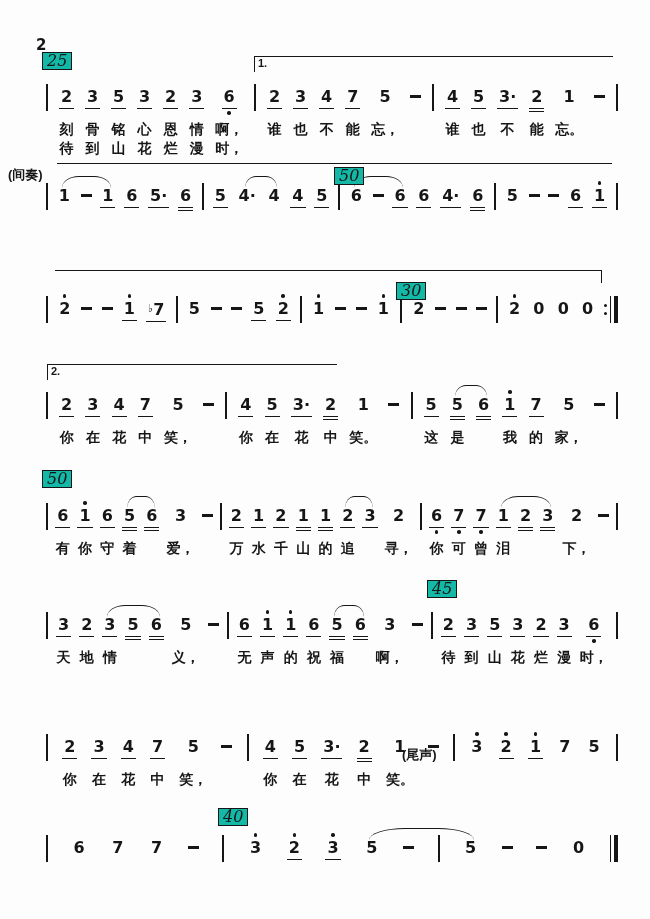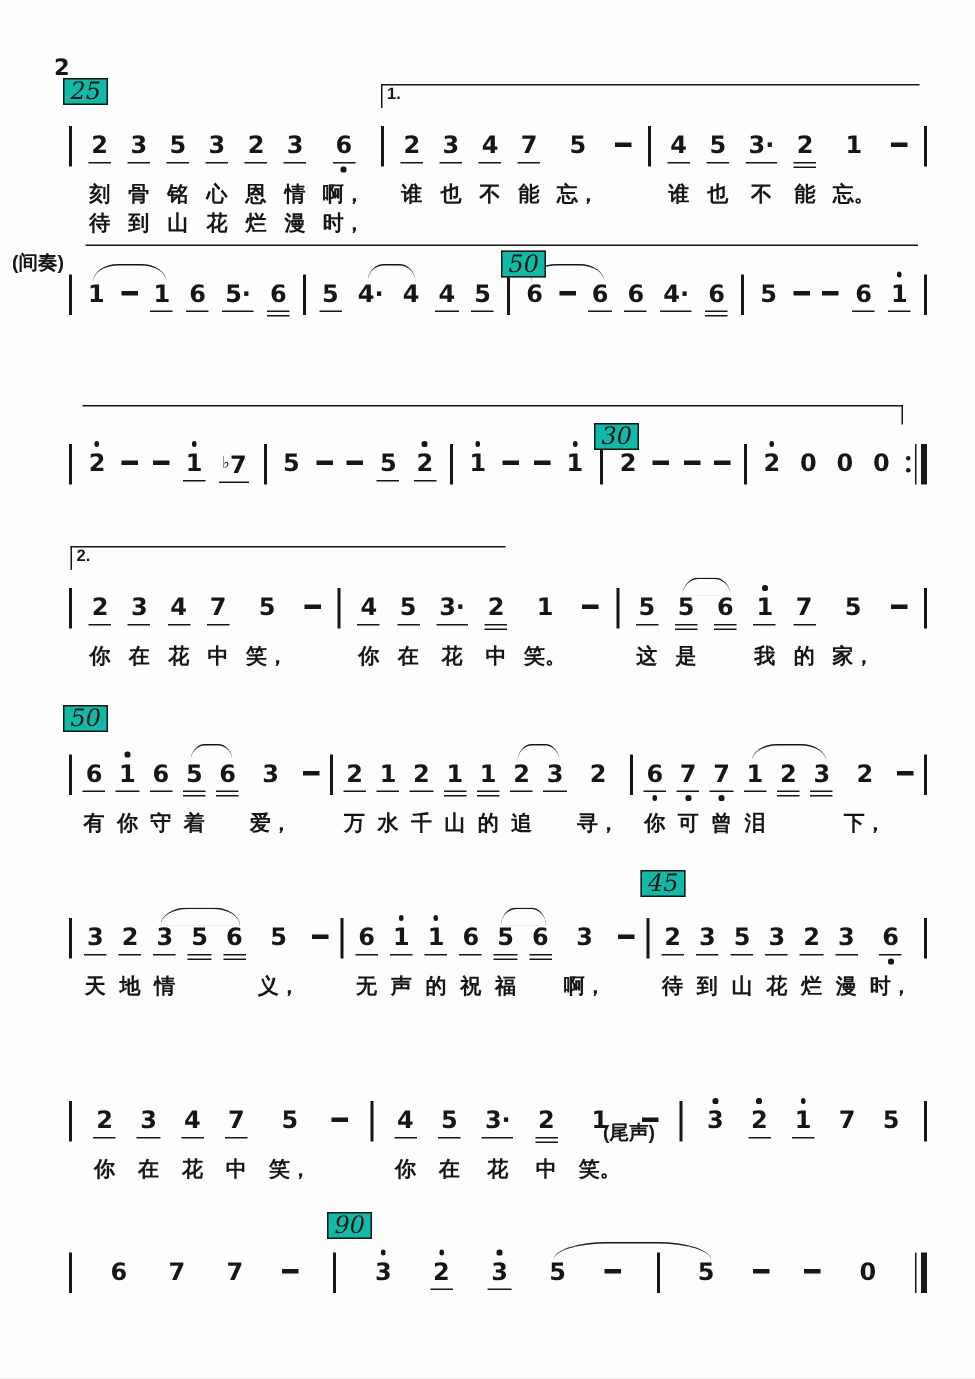--- a/index.html
+++ b/index.html
@@ -1752,16 +1752,16 @@
             <div class="slotA"></div>
             <div class="core">
               <div class="grp">
                 <div class="thin"></div>
                 <div class="thick"></div>
               </div>
             </div>
           </div>
         </div>
         <div class="slur" style="left: 368.5px; width: 105px; top: 29px;"></div>
-        <div class="mbox" style="left: 218px; top: 9px;">90</div>
+        <div class="mbox" style="left: 218px; top: 9px;">40</div>
       </div>
     </div>
 </div>
 
 </body></html>

